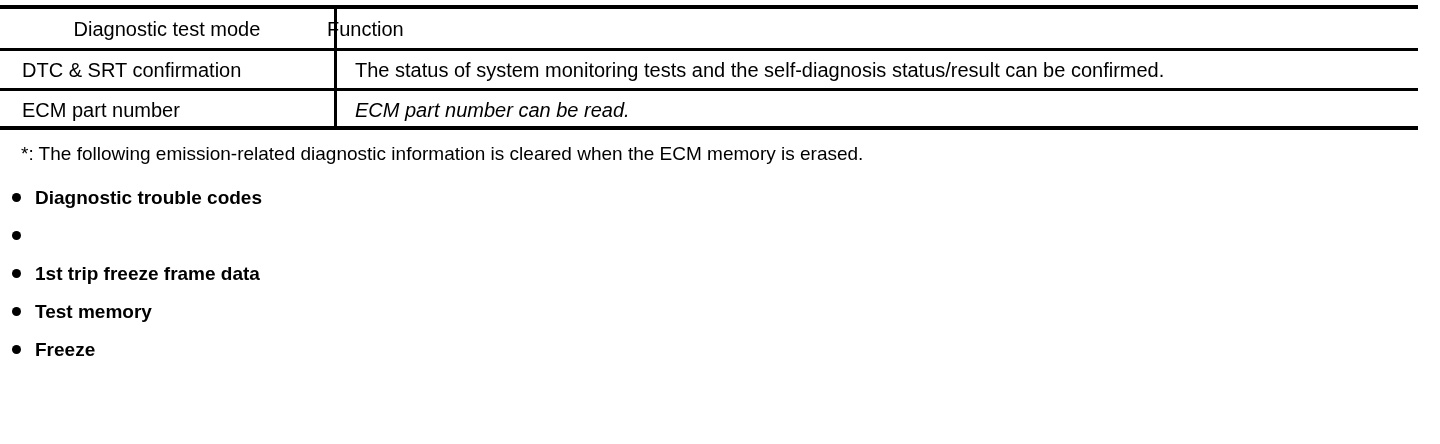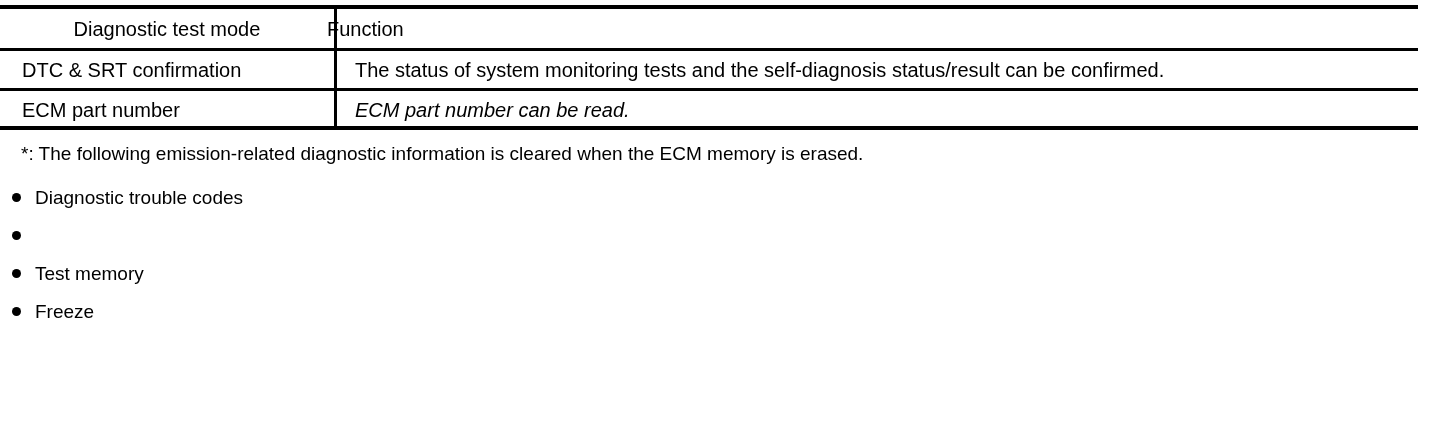--- a/index.html
+++ b/index.html
@@ -118,20 +118,21 @@
     background: #000000;
     border-radius: 50%;
   }
   .bullet-text {
     position: absolute;
     left: 35px;
     top: 7px;
     font-size: 19px;
     line-height: 22px;
     white-space: nowrap;
+    font-weight: bold;
   }
 </style>
 </head>
 <body>
 
 <div class="doc-table">
 
   <div class="rule rule-top"></div>
   <div class="rule rule-mid1"></div>
   <div class="rule rule-mid2"></div>
@@ -155,20 +156,24 @@
   <div class="bullet-row">
     <span class="bullet-dot"></span>
     <span class="bullet-text">Diagnostic trouble codes</span>
   </div>
 
   <div class="bullet-row">
     <span class="bullet-dot"></span>
   </div>
 
 
+  <div class="bullet-row">
+    <span class="bullet-dot"></span>
+    <span class="bullet-text">1st trip freeze frame data</span>
+  </div>
 
 
   <div class="bullet-row">
     <span class="bullet-dot"></span>
     <span class="bullet-text">Test memory</span>
   </div>
 
   <div class="bullet-row">
     <span class="bullet-dot"></span>
     <span class="bullet-text">Freeze</span>

